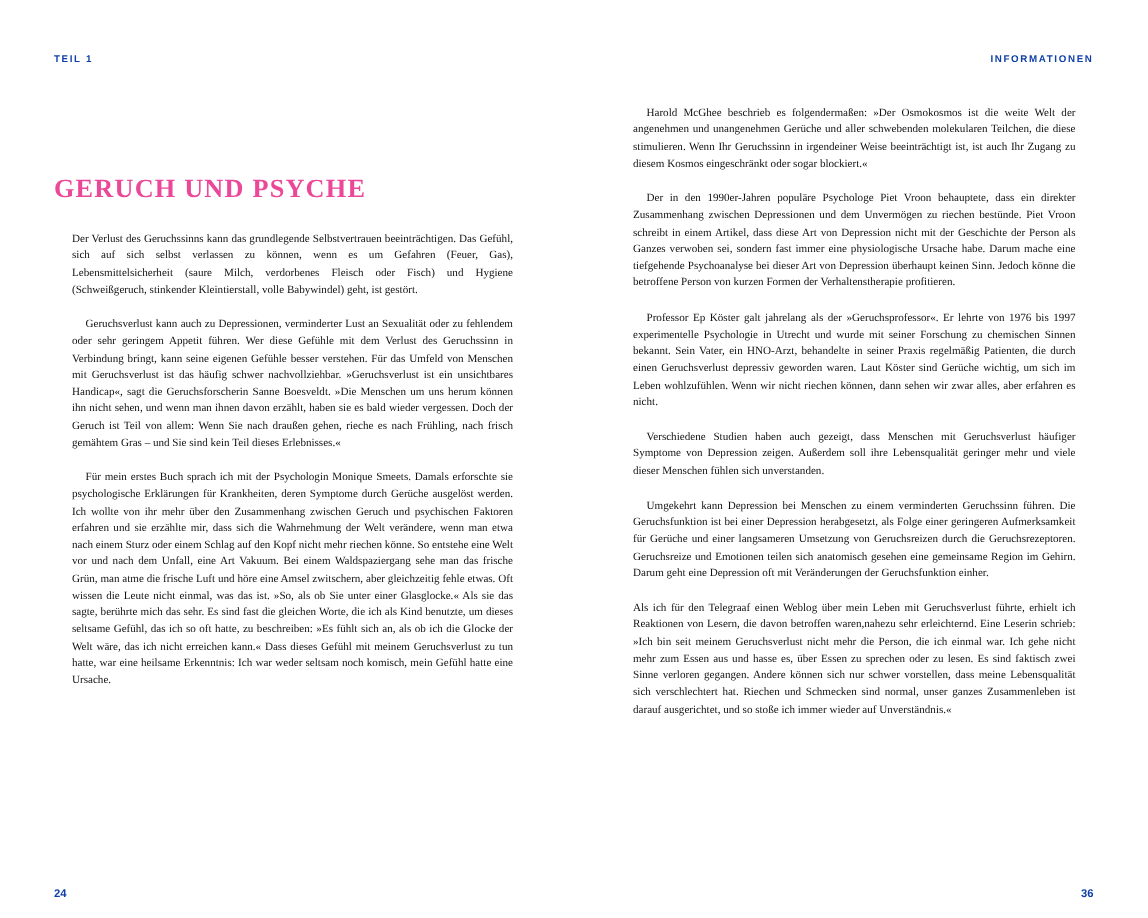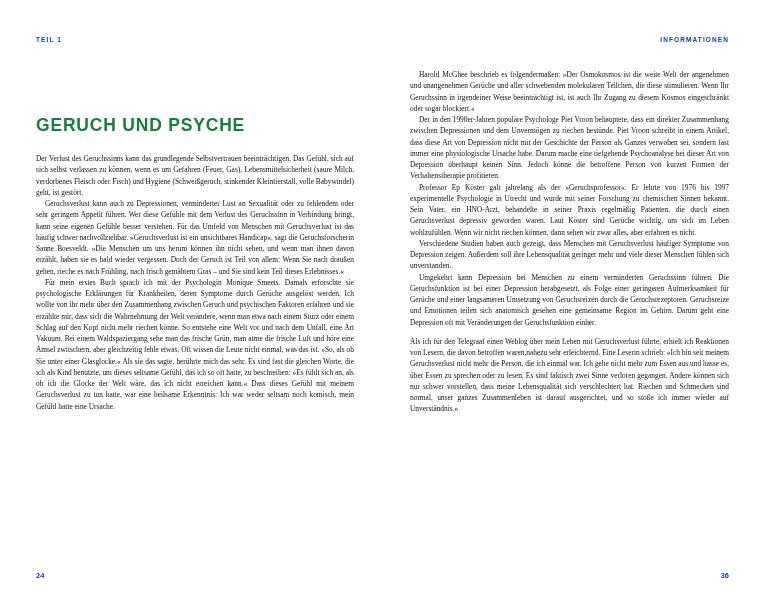--- a/index.html
+++ b/index.html
@@ -45,57 +45,57 @@
     color: #0e3fa8;
     text-transform: uppercase;
   }
   .running-head-left {
     text-align: left;
   }
   .running-head-right {
     text-align: right;
   }
   .chapter-title {
-    font-family: Liberation Sans, sans-serif;
+    font-family: Liberation Serif, serif;
     font-size: 17.5px;
     font-weight: bold;
     letter-spacing: 0.8px;
-    color: #15803d;
+    color: #ec4899;
     text-transform: uppercase;
     margin: 0;
     padding: 0;
     line-height: 1.15;
   }
   .title-block {
     margin-top: 72px;
     margin-bottom: 18px;
   }
   .body-col {
     font-size: 7.4px;
     line-height: 1.52;
     text-align: justify;
     hyphens: auto;
     -webkit-hyphens: auto;
     color: #111111;
   }
   .body-col p {
-    margin: 0;
+    margin: 12px;
   }
   .body-col p.indent {
     text-indent: 9px;
   }
   .body-col p.gap {
     margin-top: 8px;
   }
   .col-right-top {
     margin-top: 26px;
   }
   .folio {
     position: absolute;
-    bottom: 32px;
+    bottom: 12px;
     font-family: "Liberation Sans", sans-serif;
     font-size: 7.5px;
     font-weight: bold;
     color: #0e3fa8;
   }
   .folio-left {
     left: 36px;
   }
   .folio-right {
     right: 36px;

